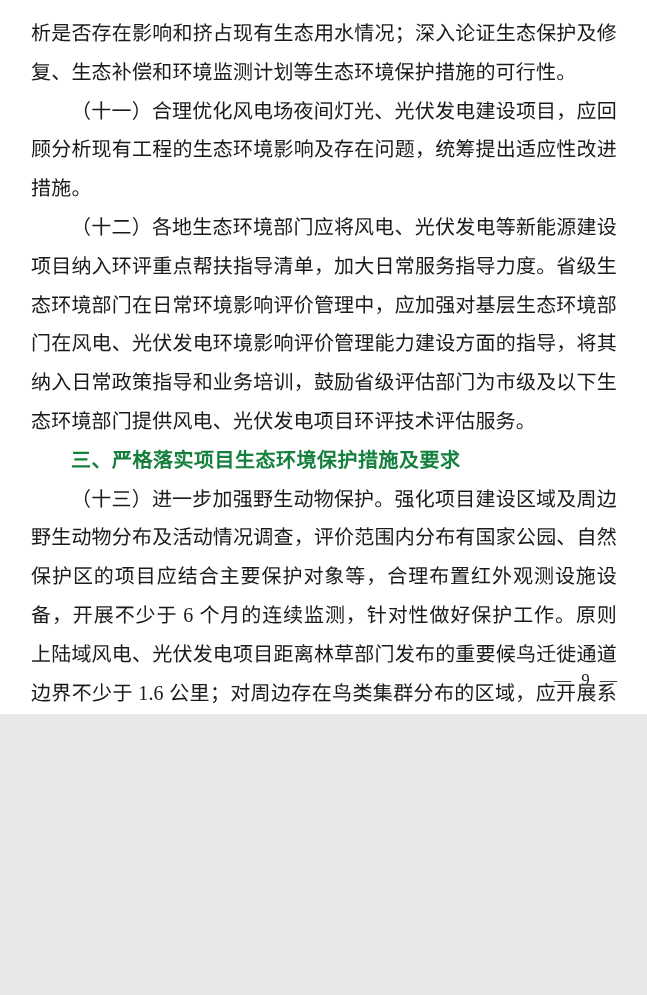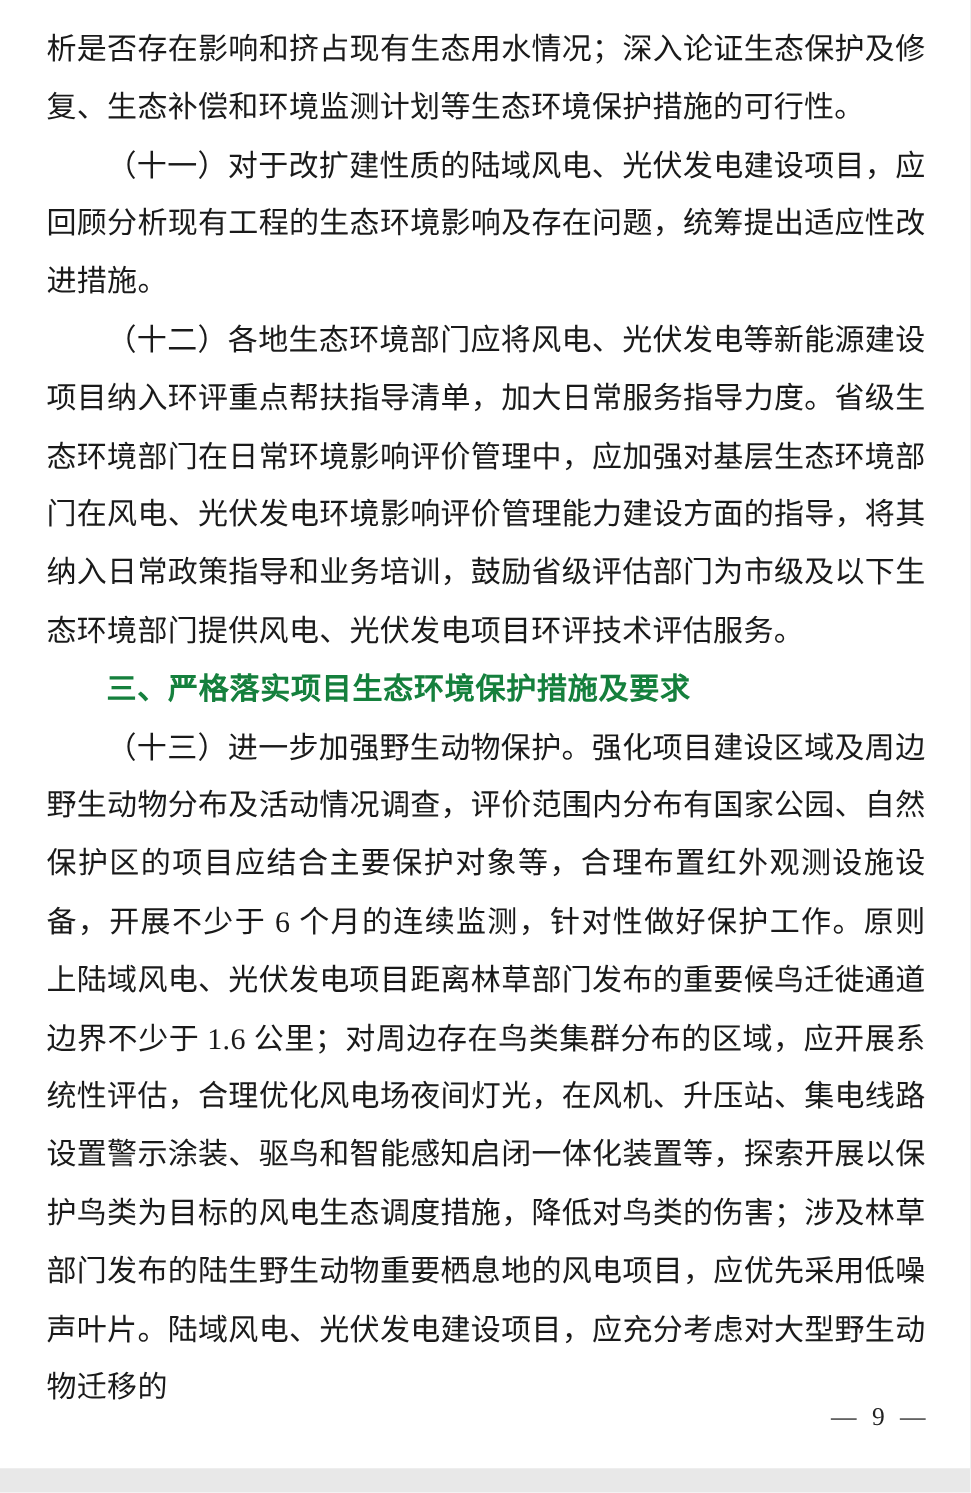--- a/index.html
+++ b/index.html
@@ -3,21 +3,21 @@
 <meta charset="utf-8">
 <style>
   html, body {
     margin: 0;
     padding: 0;
     background: #e8e8e8;
   }
   .page {
     position: relative;
     width: 647px;
-    height: 979px;
+    height: 714px;
     margin: 0 auto;
     background: #ffffff;
     overflow: hidden;
     box-sizing: border-box;
     font-family: "Liberation Serif", "DejaVu Serif", serif;
     color: #1a1a1a;
   }
   .content {
     position: absolute;
     top: 14px;
@@ -55,19 +55,19 @@
     color: #222222;
     font-family: "Liberation Serif", "DejaVu Serif", serif;
   }
 </style>
 </head>
 <body>
 
 <div class="page">
   <div class="content">
     <p class="para">析是否存在影响和挤占现有生态用水情况；深入论证生态保护及修复、生态补偿和环境监测计划等生态环境保护措施的可行性。</p>
-    <p class="para indent">（十一）对于改扩建性质的陆域风电、光伏发电建设项目，应回顾分析现有工程的生态环境影响及存在问题，统筹提出适应性改进措施。</p>
+    <p class="para indent">（十一）合理优化风电场夜间灯光、光伏发电建设项目，应回顾分析现有工程的生态环境影响及存在问题，统筹提出适应性改进措施。</p>
     <p class="para indent">（十二）各地生态环境部门应将风电、光伏发电等新能源建设项目纳入环评重点帮扶指导清单，加大日常服务指导力度。省级生态环境部门在日常环境影响评价管理中，应加强对基层生态环境部门在风电、光伏发电环境影响评价管理能力建设方面的指导，将其纳入日常政策指导和业务培训，鼓励省级评估部门为市级及以下生态环境部门提供风电、光伏发电项目环评技术评估服务。</p>
     <h2 class="heading">三、严格落实项目生态环境保护措施及要求</h2>
     <p class="para indent">（十三）进一步加强野生动物保护。强化项目建设区域及周边野生动物分布及活动情况调查，评价范围内分布有国家公园、自然保护区的项目应结合主要保护对象等，合理布置红外观测设施设备，开展不少于 6 个月的连续监测，针对性做好保护工作。原则上陆域风电、光伏发电项目距离林草部门发布的重要候鸟迁徙通道边界不少于 1.6 公里；对周边存在鸟类集群分布的区域，应开展系统性评估，合理优化风电场夜间灯光，在风机、升压站、集电线路设置警示涂装、驱鸟和智能感知启闭一体化装置等，探索开展以保护鸟类为目标的风电生态调度措施，降低对鸟类的伤害；涉及林草部门发布的陆生野生动物重要栖息地的风电项目，应优先采用低噪声叶片。陆域风电、光伏发电建设项目，应充分考虑对大型野生动物迁移的</p>
   </div>
   <div class="footer">— 9 —</div>
 </div>
 
 </body></html>

